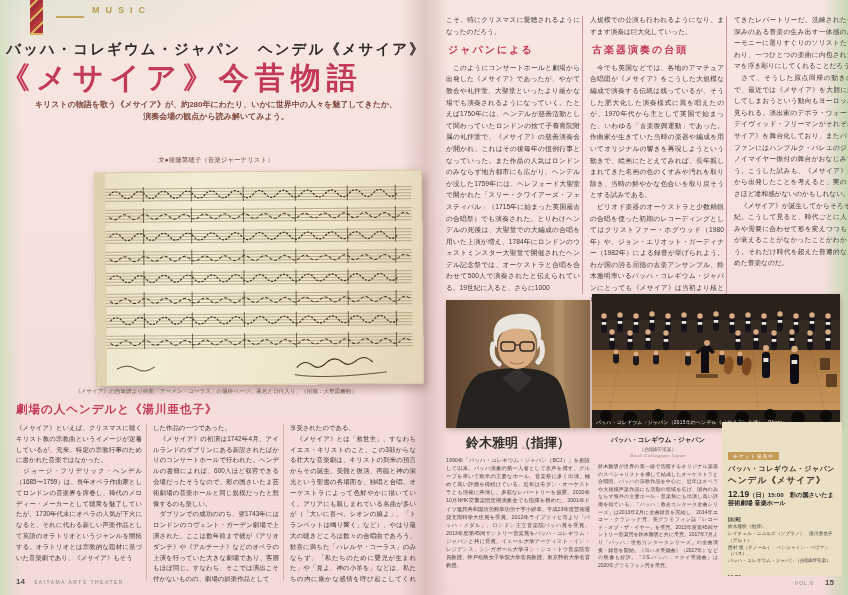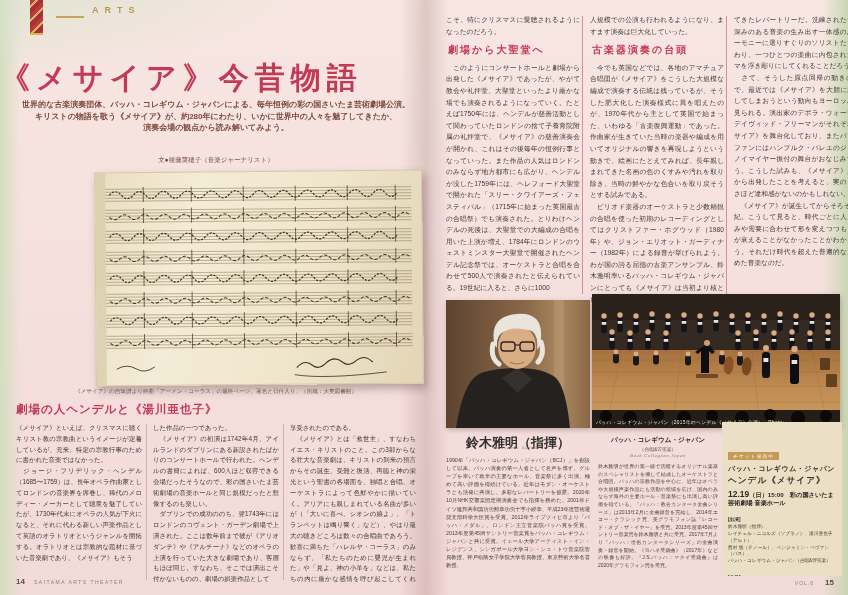--- a/index.html
+++ b/index.html
@@ -89,26 +89,26 @@
   .folio-right-vol{position:absolute;right:34px;top:580px;color:#8a837c;font-size:5px;letter-spacing:1px;}
 </style>
 </head>
 <body>
 
 <div class="spread">
 
   <div class="page page-left">
     <div class="music-strip"></div>
     <div class="music-dash"></div>
-    <div class="music-label">ARTS</div>
-
+    <div class="music-label">MUSIC</div>
+
+    <div class="kicker">バッハ・コレギウム・ジャパン　ヘンデル《メサイア》</div>
     <div class="big-title">《メサイア》今昔物語</div>
 
     <div class="lead">
-      <div>世界的な古楽演奏団体、バッハ・コレギウム・ジャパンによる、毎年恒例の彩の国さいたま芸術劇場公演。</div>
       <div>キリストの物語を歌う《メサイア》が、約280年にわたり、いかに世界中の人々を魅了してきたか、</div>
       <div>演奏会場の観点から読み解いてみよう。</div>
     </div>
     <div class="byline">文●後藤菜穂子（音楽ジャーナリスト）</div>
 
     <figure class="manuscript" style="margin:0">
       <svg viewBox="0 0 326 212">
         <defs>
           <g id="staff" stroke="#85734f" stroke-width="0.5">
             <line x1="10" y1="0" x2="316" y2="0"></line>
@@ -183,21 +183,21 @@
     <div class="lrule lrule2"></div>
 
     <div class="folio-left">14</div>
     <div class="folio-left-mag">SAITAMA ARTS THEATER</div>
   </div>
 
   <div class="page page-right">
 
     <div class="rcol rcol1">
       <p>こそ、特にクリスマスに愛聴されるようになったのだろう。</p>
-      <h3 class="rheading">劇場から大聖堂へ</h3>
+      <h3 class="rheading">ジャパンによる</h3>
       <p>　このようにコンサートホールと劇場から出発した《メサイア》であったが、やがて教会や礼拝堂、大聖堂といったより厳かな場でも演奏されるようになっていく。たとえば1750年には、ヘンデルが慈善活動として関わっていたロンドンの捨て子養育院附属の礼拝堂で、《メサイア》の慈善演奏会が開かれ、これはその後毎年の恒例行事となっていった。また作品の人気はロンドンのみならず地方都市にも広がり、ヘンデルが没した1759年には、ヘレフォード大聖堂で開かれた「スリー・クワイアーズ・フェスティバル」（1715年に始まった英国最古の合唱祭）でも演奏された。とりわけヘンデルの死後は、大聖堂での大編成の合唱を用いた上演が増え、1784年にロンドンのウェストミンスター大聖堂で開催されたヘンデル記念祭では、オーケストラと合唱を合わせて500人で演奏されたと伝えられている。19世紀に入ると、さらに1000</p>
     </div>
     <div class="rcol rcol2">
       <p>人規模での公演も行われるようになり、ますます演奏は巨大化していった。</p>
       <h3 class="rheading">古楽器演奏の台頭</h3>
       <p>　今でも英国などでは、各地のアマチュア合唱団が《メサイア》をこうした大規模な編成で演奏する伝統は残っているが、そうした肥大化した演奏様式に異を唱えたのが、1970年代から主として英国で始まった、いわゆる「古楽復興運動」であった。作曲家が生きていた当時の楽器や編成を用いてオリジナルの響きを再現しようという動きで、絵画にたとえてみれば、長年親しまれてきた名画の色のくすみや汚れを取り除き、当時の鮮やかな色合いを取り戻そうとする試みである。
 　ピリオド楽器のオーケストラと少数精鋭の合唱を使った初期のレコーディングとしてはクリストファー・ホグウッド（1980年）や、ジョン・エリオット・ガーディナー（1982年）による録音が挙げられよう。わが国の誇る屈指の古楽アンサンブル、鈴木雅明率いるバッハ・コレギウム・ジャパンにとっても《メサイア》は当初より核とし</p>
     </div>
     <div class="rcol rcol3">
       <p>てきたレパートリーだ。洗練された合唱と深みのある音楽の生み出す一体感のあるハーモニーに選りすぐりのソリストたちが加わり、一つひとつの楽曲に内包されたドラマを浮き彫りにしてくれることだろう。

